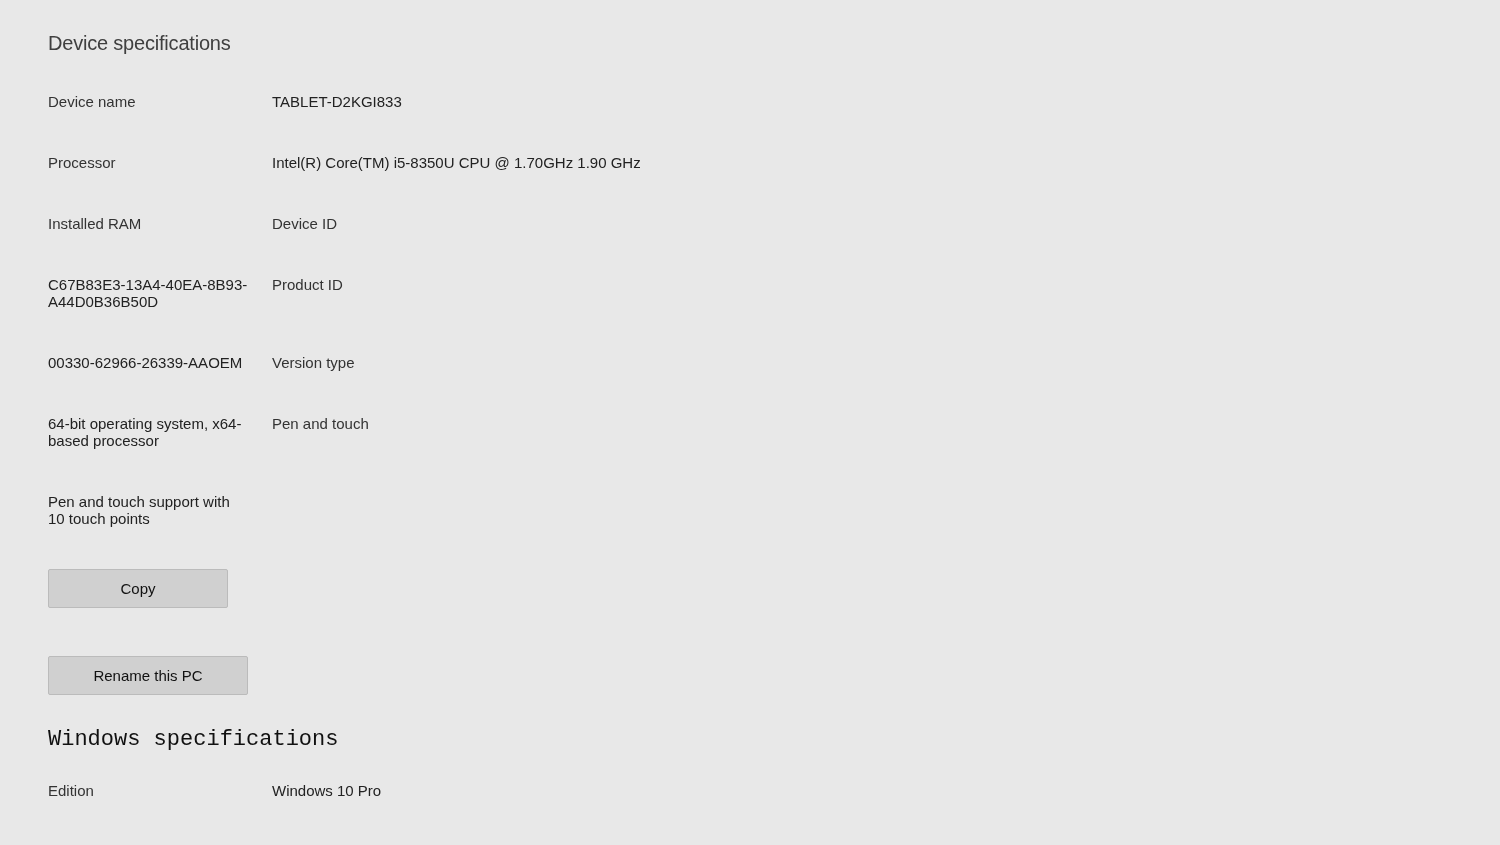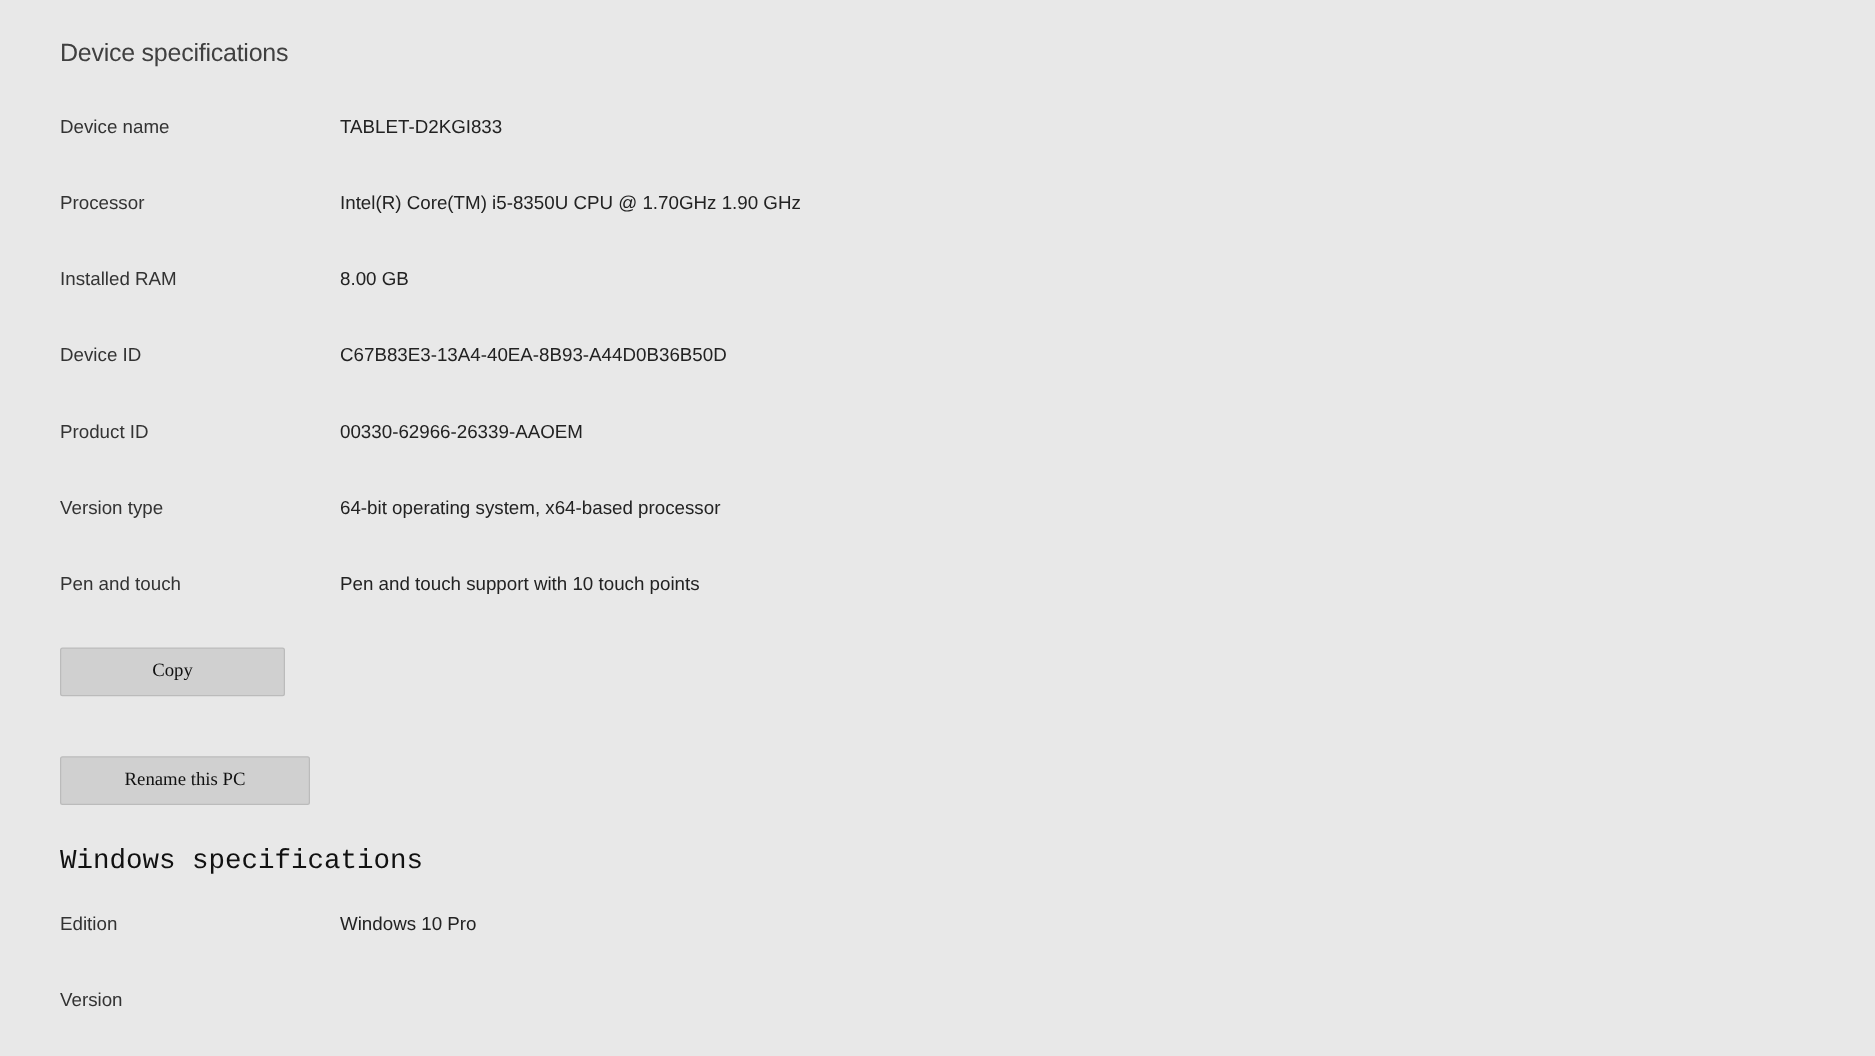--- a/index.html
+++ b/index.html
@@ -50,21 +50,21 @@
     .button-row {
       margin-bottom: 18px;
     }
 
     .btn {
       display: inline-block;
       background-color: #d0d0d0;
       border: 1px solid #bbb;
       color: #111;
       font-size: 15px;
-      font-family: Liberation Serif, serif;
+      font-family: Liberation Sans, sans-serif;
       padding: 10px 28px;
       cursor: pointer;
       border-radius: 2px;
       font-weight: 400;
     }
 
     .btn-copy {
       min-width: 180px;
       text-align: center;
       margin-bottom: 30px;
@@ -89,21 +89,20 @@
 
 <h1 class="page-title">Device specifications</h1>
 
 <div class="spec-table">
 
 <div class="spec-label">Device name</div>
     <div class="spec-value">TABLET-D2KGI833</div>
     <div class="spec-label">Processor</div>
     <div class="spec-value">Intel(R) Core(TM) i5-8350U CPU @ 1.70GHz   1.90 GHz</div>
     <div class="spec-label">Installed RAM</div>
-    <div class="spec-value">8.00 GB</div>
     <div class="spec-label">Device ID</div>
     <div class="spec-value">C67B83E3-13A4-40EA-8B93-A44D0B36B50D</div>
     <div class="spec-label">Product ID</div>
     <div class="spec-value">00330-62966-26339-AAOEM</div>
     <div class="spec-label">Version type</div>
     <div class="spec-value">64-bit operating system, x64-based processor</div>
     <div class="spec-label">Pen and touch</div>
     <div class="spec-value">Pen and touch support with 10 touch points</div>
   </div>
 

